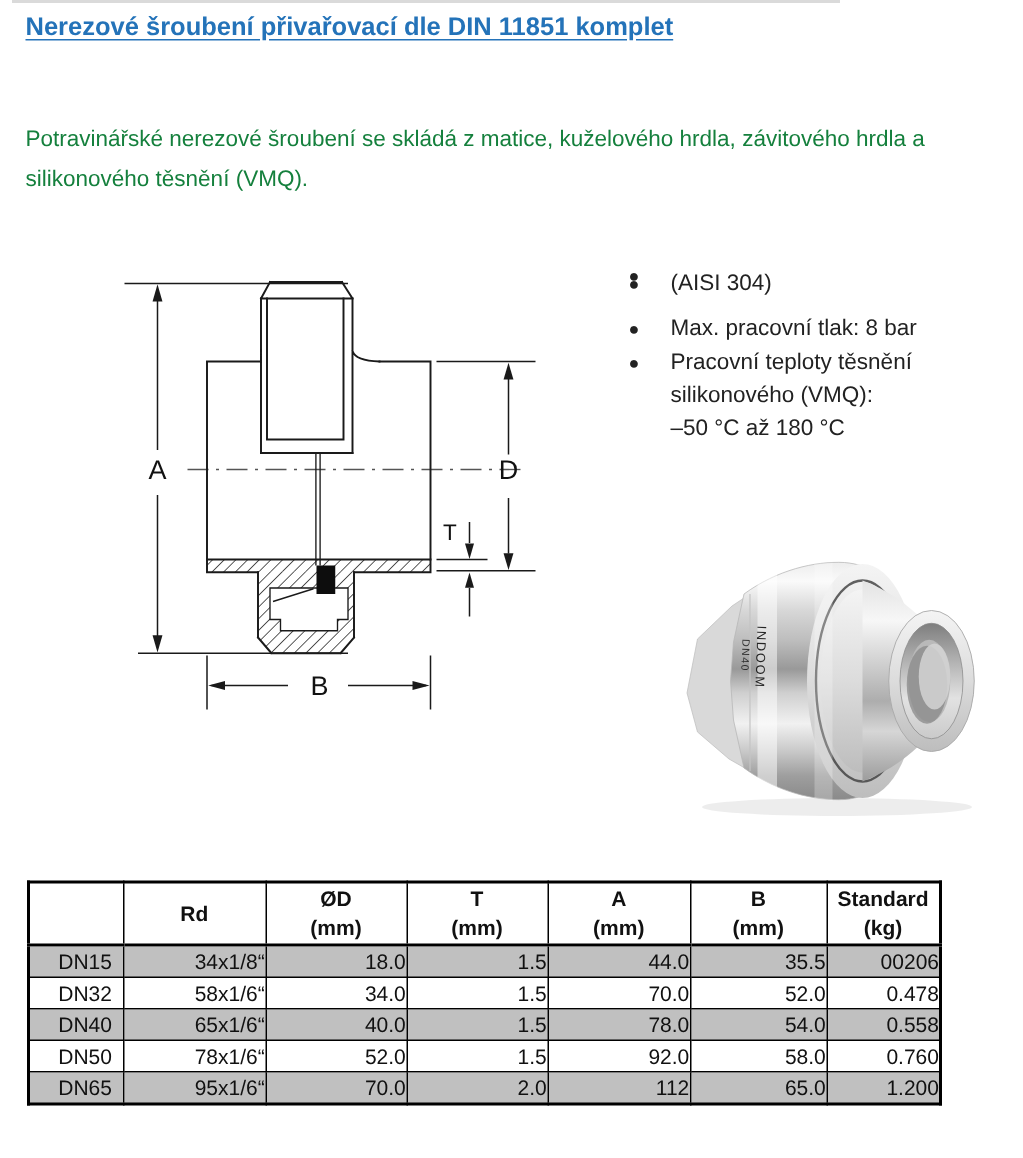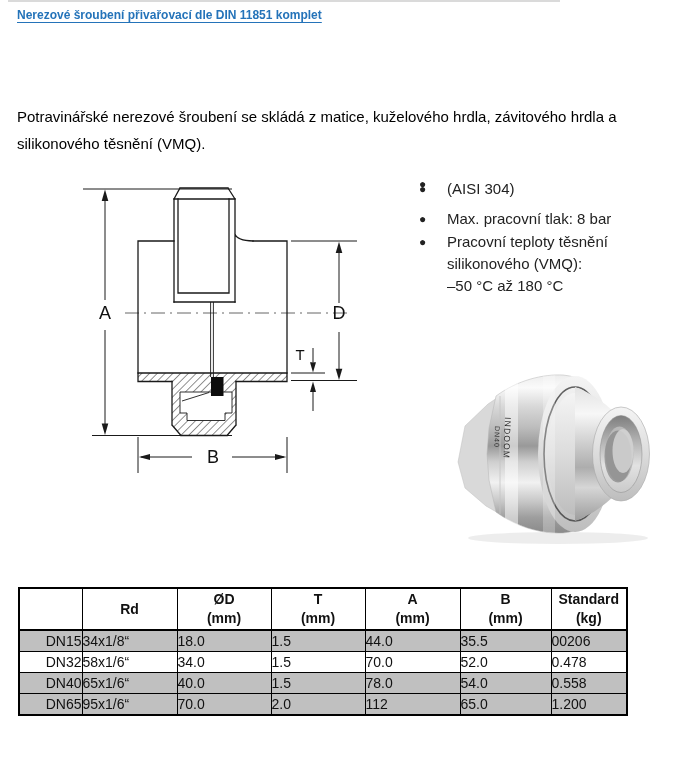--- a/index.html
+++ b/index.html
@@ -1,36 +1,36 @@
 <!DOCTYPE html>
 <html><head>
 <meta charset="utf-8">
 <style>
   html,body{margin:0;padding:0;background:#fff;}
   #page{position:relative;width:682px;height:772px;background:#fff;overflow:hidden;
         font-family:"Liberation Sans",sans-serif;color:#1a1a1a;}
   .topstrip{position:absolute;left:8px;top:0;width:552px;height:2px;background:#dadada;}
-  .title{position:absolute;left:17px;top:8px;font-size:12px;font-weight:bold;color:#2473b9;
+  .title{position:absolute;left:17px;top:8px;font-size:17px;font-weight:bold;color:#2473b9;
          text-decoration:underline;text-underline-offset:3px;white-space:nowrap;}
-  .intro{position:absolute;left:17px;top:79px;width:655px;font-size:15px;line-height:27px;color:#000000;margin-top:24px;}
+  .intro{position:absolute;left:17px;top:79px;width:655px;font-size:15px;line-height:27px;color:#15803d;}
   .specs{position:absolute;left:418px;top:170px;width:264px;font-size:15px;line-height:22px;color:#222;}
   .spec{position:relative;padding-left:29px;}
   .spec .dot{position:absolute;left:1px;top:0;font-size:12px;}
   .spec.m8{margin-top:8px;} .spec.m1{margin-top:1px;} .spec.m3{margin-top:3px;}
   svg{display:block;}
   svg text{font-family:"Liberation Sans",sans-serif;fill:#111;}
   #drawing{position:absolute;left:80px;top:170px;}
   #photo{position:absolute;left:448px;top:362px;}
   table.dims{position:absolute;left:18px;top:587px;border-collapse:collapse;table-layout:fixed;
              border:2px solid #000;font-size:14px;color:#111;}
   .dims th,.dims td{border:1px solid #000;padding:0;overflow:hidden;white-space:nowrap;}
   .dims th{font-weight:bold;text-align:center;vertical-align:middle;height:40px;line-height:19px;
            border-bottom:2px solid #000;}
-  .dims td{height:20px;text-align:left;}
-  .dims td:first-child{text-align:right;padding-left:12px;}
+  .dims td{height:20px;text-align:right;}
+  .dims td:first-child{text-align:center;padding-left:12px;}
   .dims tr.grey td{background:#c0c0c0;}
 </style>
 </head>
 <body>
 
 <div id="page">
 
   <div class="topstrip"></div>
 
   <div class="title">Nerezové šroubení přivařovací dle DIN 11851 komplet</div>
@@ -230,20 +230,29 @@
       </tr>
       <tr class="grey">
         <td>DN40</td>
           <td>65x1/6“</td>
           <td>40.0</td>
           <td>1.5</td>
           <td>78.0</td>
           <td>54.0</td>
           <td>0.558</td>
       </tr>
+      <tr>
+        <td>DN50</td>
+          <td>78x1/6“</td>
+          <td>52.0</td>
+          <td>1.5</td>
+          <td>92.0</td>
+          <td>58.0</td>
+          <td>0.760</td>
+      </tr>
       <tr class="grey">
         <td>DN65</td>
           <td>95x1/6“</td>
           <td>70.0</td>
           <td>2.0</td>
           <td>112</td>
           <td>65.0</td>
           <td>1.200</td>
       </tr>
     </tbody>

